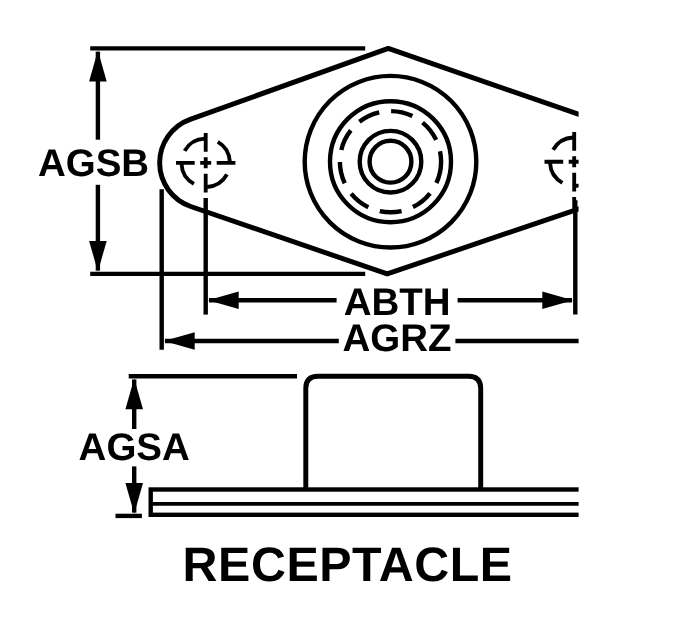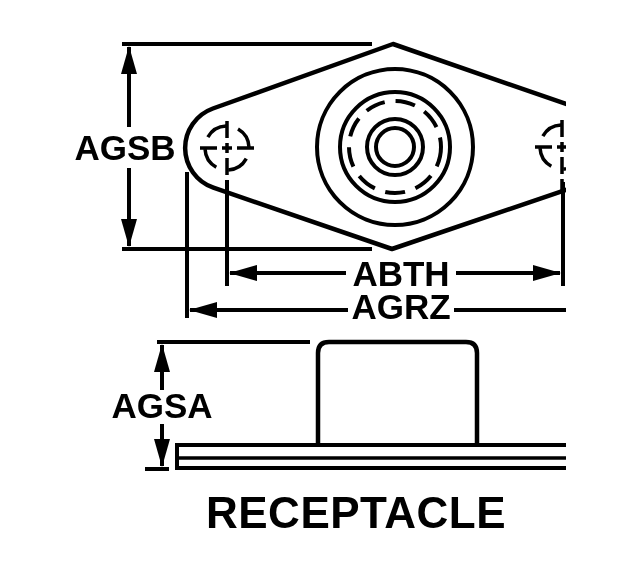--- a/index.html
+++ b/index.html
@@ -6,21 +6,20 @@
     margin: 0;
     padding: 0;
     background: #ffffff;
   }
   .canvas {
     position: relative;
     width: 526px;
     height: 569px;
     background: #ffffff;
     overflow: hidden;
-    margin-left: 40px;
   }
   svg { display: block; }
   .ln {
     stroke: #000000;
     stroke-width: 4;
     fill: none;
   }
   .ln-thin {
     stroke: #000000;
     stroke-width: 3.5;

